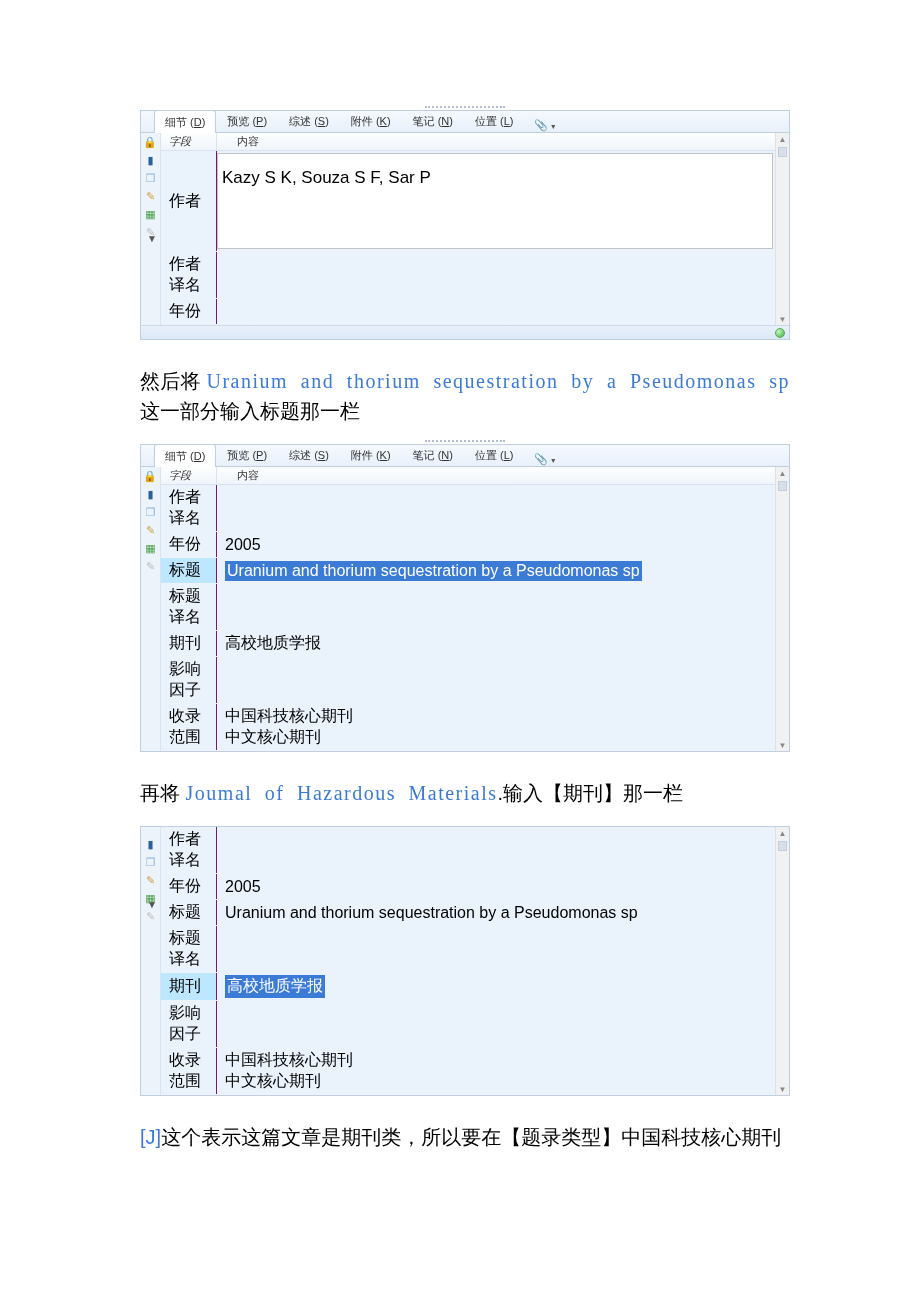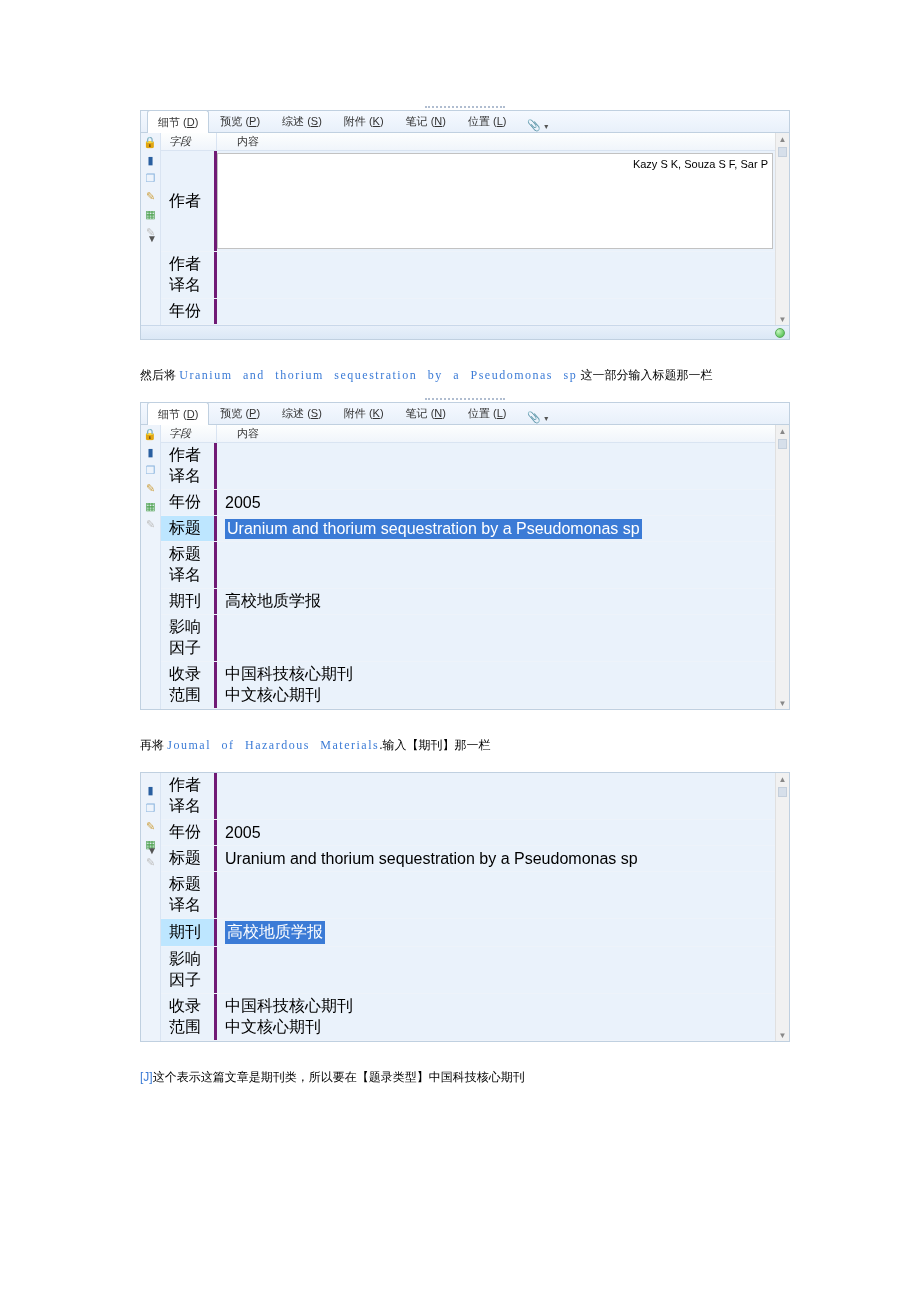--- a/index.html
+++ b/index.html
@@ -25,21 +25,21 @@
     border-top: 2px dotted #b0bdd0;
   }
   .tabs {
     display: flex;
     align-items: flex-end;
     height: 22px;
     background: linear-gradient(#f5f9ff, #e8f0fa);
     border-bottom: 1px solid #c0d0e0;
     font-size: 11px;
     color: #333;
-    padding-left: 6px;
+    padding-left: 13px;
     gap: 0;
   }
   .tab {
     padding: 4px 10px 3px 10px;
     border: 1px solid transparent;
     border-bottom: none;
     cursor: pointer;
     white-space: nowrap;
   }
   .tab.active {
@@ -83,45 +83,44 @@
   .row {
     display: flex;
     min-height: 18px;
     border-bottom: 1px solid #eef3fa;
   }
   .row .fc {
     width: 56px;
     padding: 2px 0 2px 8px;
     display: flex;
     align-items: center;
-    border-right: 3px solid #701a75;
+    border-right: 1px solid #701a75;
   }
   .row .vc {
     flex: 1;
     padding: 2px 0 2px 8px;
     display: flex;
     align-items: center;
   }
   .row.tall { min-height: 80px; }
   .row.tall .fc { align-items: center; }
   .row.sel-blue .fc { background:#bde6ff; }
   .row.hilite .vc span.sel {
     background:#3b7bd6; color:#fff; padding: 1px 2px;
   }
   textarea.author-ta {
     width: 100%;
     height: 96px;
     border: 1px solid #c2c2c2;
-    font-size: 11px;
+    font-size: 17px;
     font-family: Arial, sans-serif;
-    padding: 4px 4px;
+    padding: 14px 4px;
     resize: none;
     outline: none;
     background:#fff;
-    text-align:right;
   }
   .scroll-stub {
     position:absolute; right:0; top:0; bottom:0; width:14px;
     background:#f1f1f1; border-left:1px solid #e0e0e0;
   }
   .scroll-stub .thumb {
     position:absolute; left:2px; right:2px; top:14px; height:10px;
     background:#d6dfea; border:1px solid #c4cfdc;
   }
   .scroll-stub .arrow {
@@ -137,21 +136,21 @@
     display:flex; justify-content:flex-end; align-items:center;
     padding-right:4px;
   }
   .status-bar .orb {
     width:10px; height:10px; border-radius:50%;
     background: radial-gradient(circle at 30% 30%, #c6f8c0, #3cb43c);
     border:1px solid #5aa85a;
   }
   .doc-text {
     margin: 26px 130px 18px 140px;
-    font-size: 12px;
+    font-size: 20px;
     line-height: 1.5;
     color: #000;
     text-align: justify;
   }
   .doc-text .eng { color:#3b7bd6; font-family: "Times New Roman", serif; letter-spacing: 1.5px; word-spacing: 6px; }
   .doc-text .code { color:#3b7bd6; }
   .left-tri {
     position: absolute;
     left: -14px;
     font-size: 10px;

